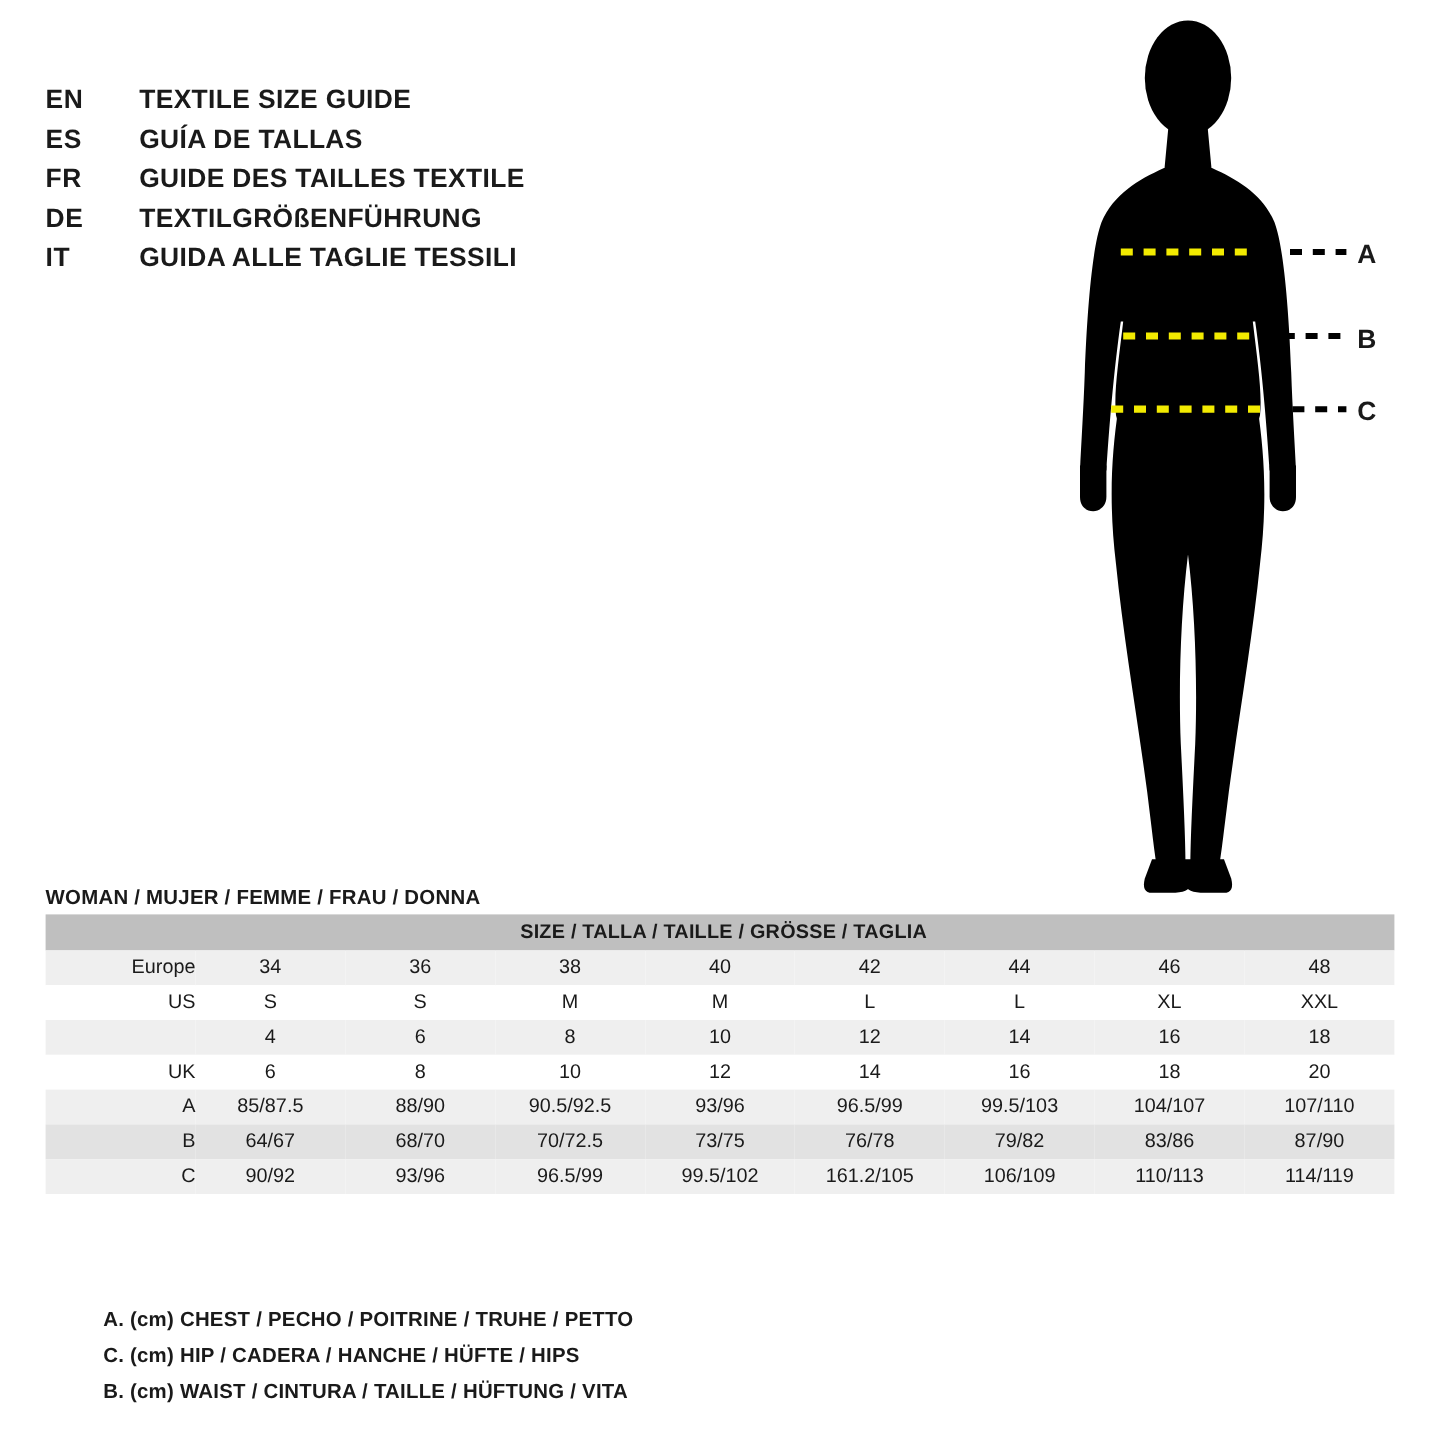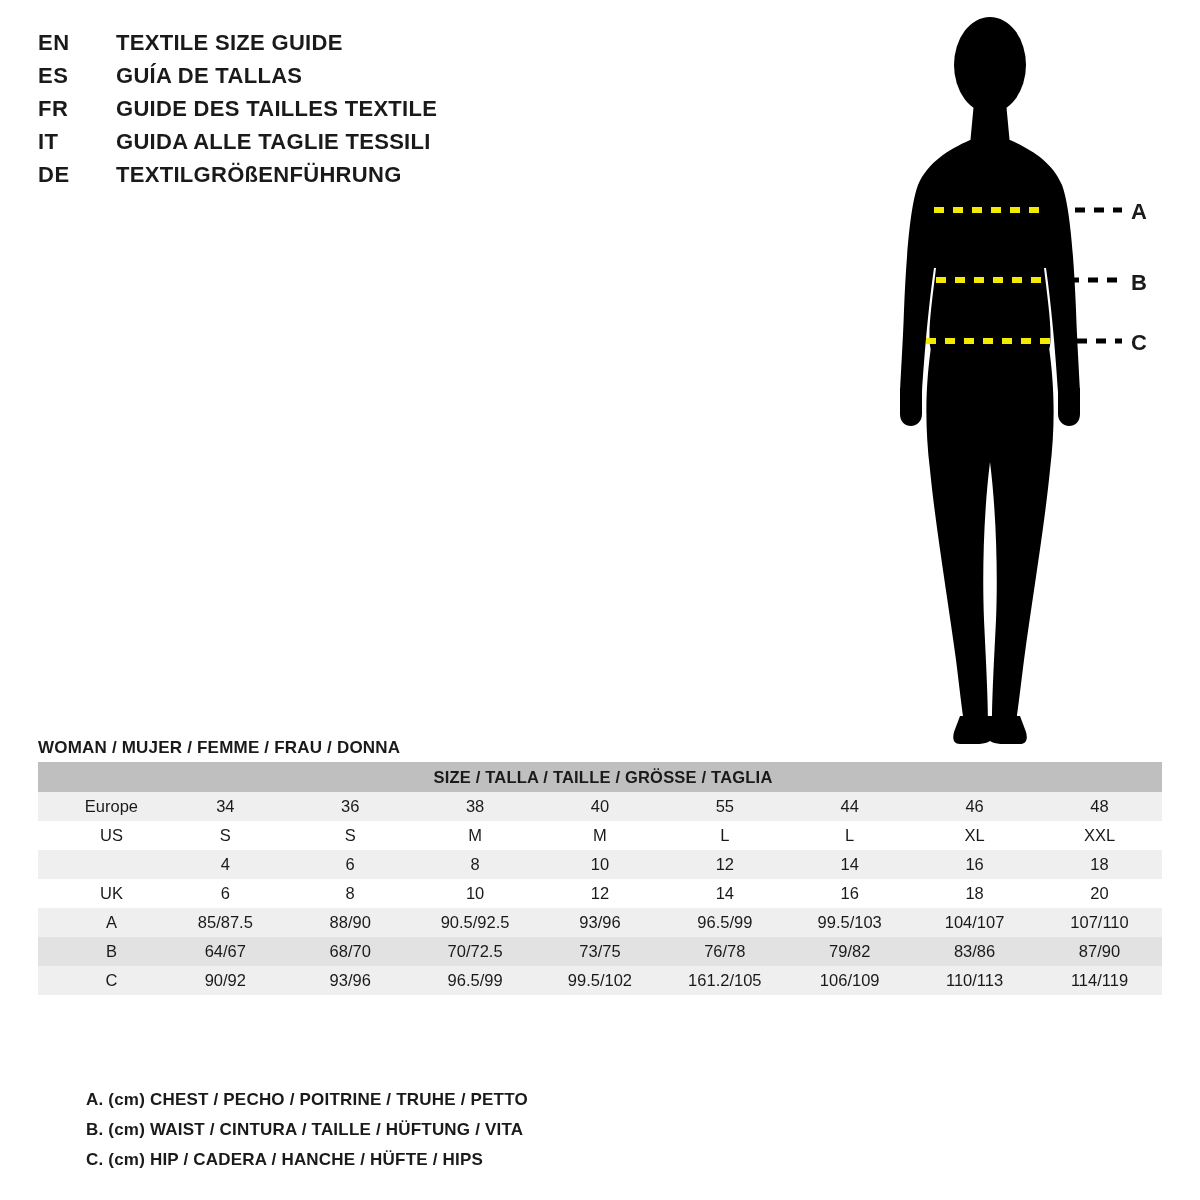--- a/index.html
+++ b/index.html
@@ -27,20 +27,21 @@
     display: flex;
     align-items: baseline;
     height: 33px;
   }
   .title-lang {
     width: 78px;
     font-size: 22px;
     font-weight: bold;
     letter-spacing: 0.5px;
     color: #1a1a1a;
+    margin-top: 40px;
   }
   .title-text {
     font-size: 22px;
     font-weight: bold;
     letter-spacing: 0.3px;
     color: #1a1a1a;
     white-space: nowrap;
   }
 
   
@@ -94,21 +95,21 @@
   thead th {
     background: #bfbfbf;
     text-align: center;
     font-weight: bold;
     padding-left: 6px;
     letter-spacing: 0.2px;
     height: 30px;
     line-height: 30px;
   }
   tbody td:first-child {
-    text-align: center;
+    text-align: right;
     padding-left: 22px;
   }
   tbody tr.shade-light { background: #efefef; }
   tbody tr.shade-dark  { background: #e2e2e2; }
   tbody tr.shade-white { background: #ffffff; margin-left: 38px; }
 
   
   #footnotes {
     position: absolute;
     left: 38px;
@@ -136,26 +137,26 @@
   </div>
   <div class="title-row">
     <span class="title-lang">ES</span>
     <span class="title-text">GUÍA DE TALLAS</span>
   </div>
   <div class="title-row">
     <span class="title-lang">FR</span>
     <span class="title-text">GUIDE DES TAILLES TEXTILE</span>
   </div>
   <div class="title-row">
+    <span class="title-lang">DE</span>
+    <span class="title-text">TEXTILGRÖßENFÜHRUNG</span>
+  </div>
+  <div class="title-row">
     <span class="title-lang">IT</span>
     <span class="title-text">GUIDA ALLE TAGLIE TESSILI</span>
-  </div>
-  <div class="title-row">
-    <span class="title-lang">DE</span>
-    <span class="title-text">TEXTILGRÖßENFÜHRUNG</span>
   </div>
 </div>
 
 <div id="figure-area">
   <svg id="figure-svg" width="330" height="740" viewBox="0 0 330 740">
 
     <ellipse cx="130" cy="55" rx="36" ry="48" fill="#000"></ellipse>
 
     <path d="M114 92 L146 92 L150 135 L110 135 Z" fill="#000"></path>
 
@@ -223,21 +224,21 @@
         <th colspan="9">SIZE / TALLA / TAILLE / GRÖSSE / TAGLIA</th>
       </tr>
     </thead>
     <tbody>
       <tr class="shade-light">
         <td>Europe</td>
         <td>34</td>
         <td>36</td>
         <td>38</td>
         <td>40</td>
-        <td>55</td>
+        <td>42</td>
         <td>44</td>
         <td>46</td>
         <td>48</td>
       </tr>
       <tr class="shade-white">
         <td>US</td>
         <td>S</td>
         <td>S</td>
         <td>M</td>
         <td>M</td>
@@ -300,15 +301,15 @@
         <td>106/109</td>
         <td>110/113</td>
         <td>114/119</td>
       </tr>
     </tbody>
   </table>
 </div>
 
 <div id="footnotes">
   <div class="footnote">A. (cm) CHEST / PECHO / POITRINE / TRUHE / PETTO</div>
+  <div class="footnote">C. (cm) HIP / CADERA / HANCHE / HÜFTE / HIPS</div>
   <div class="footnote">B. (cm) WAIST / CINTURA / TAILLE / HÜFTUNG / VITA</div>
-  <div class="footnote">C. (cm) HIP / CADERA / HANCHE / HÜFTE / HIPS</div>
 </div>
 
 </body></html>

